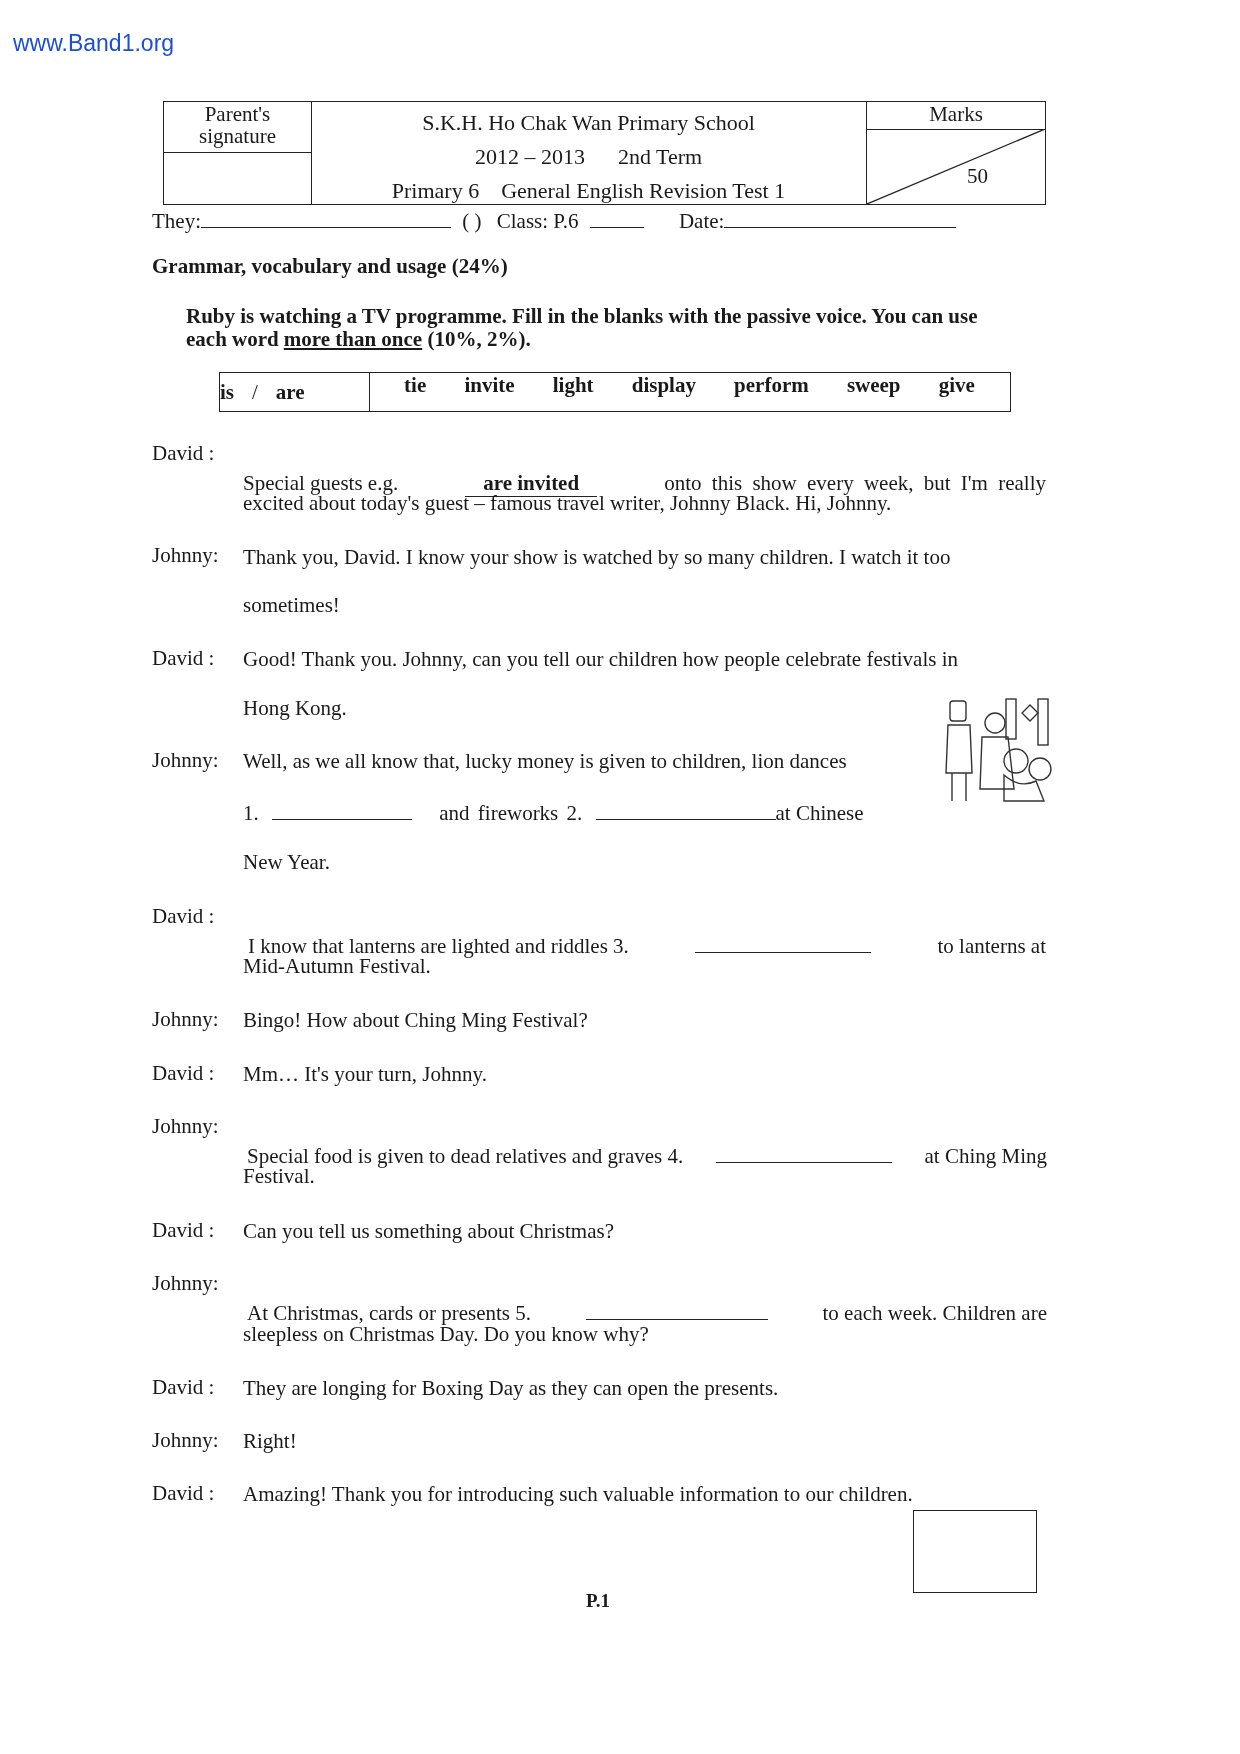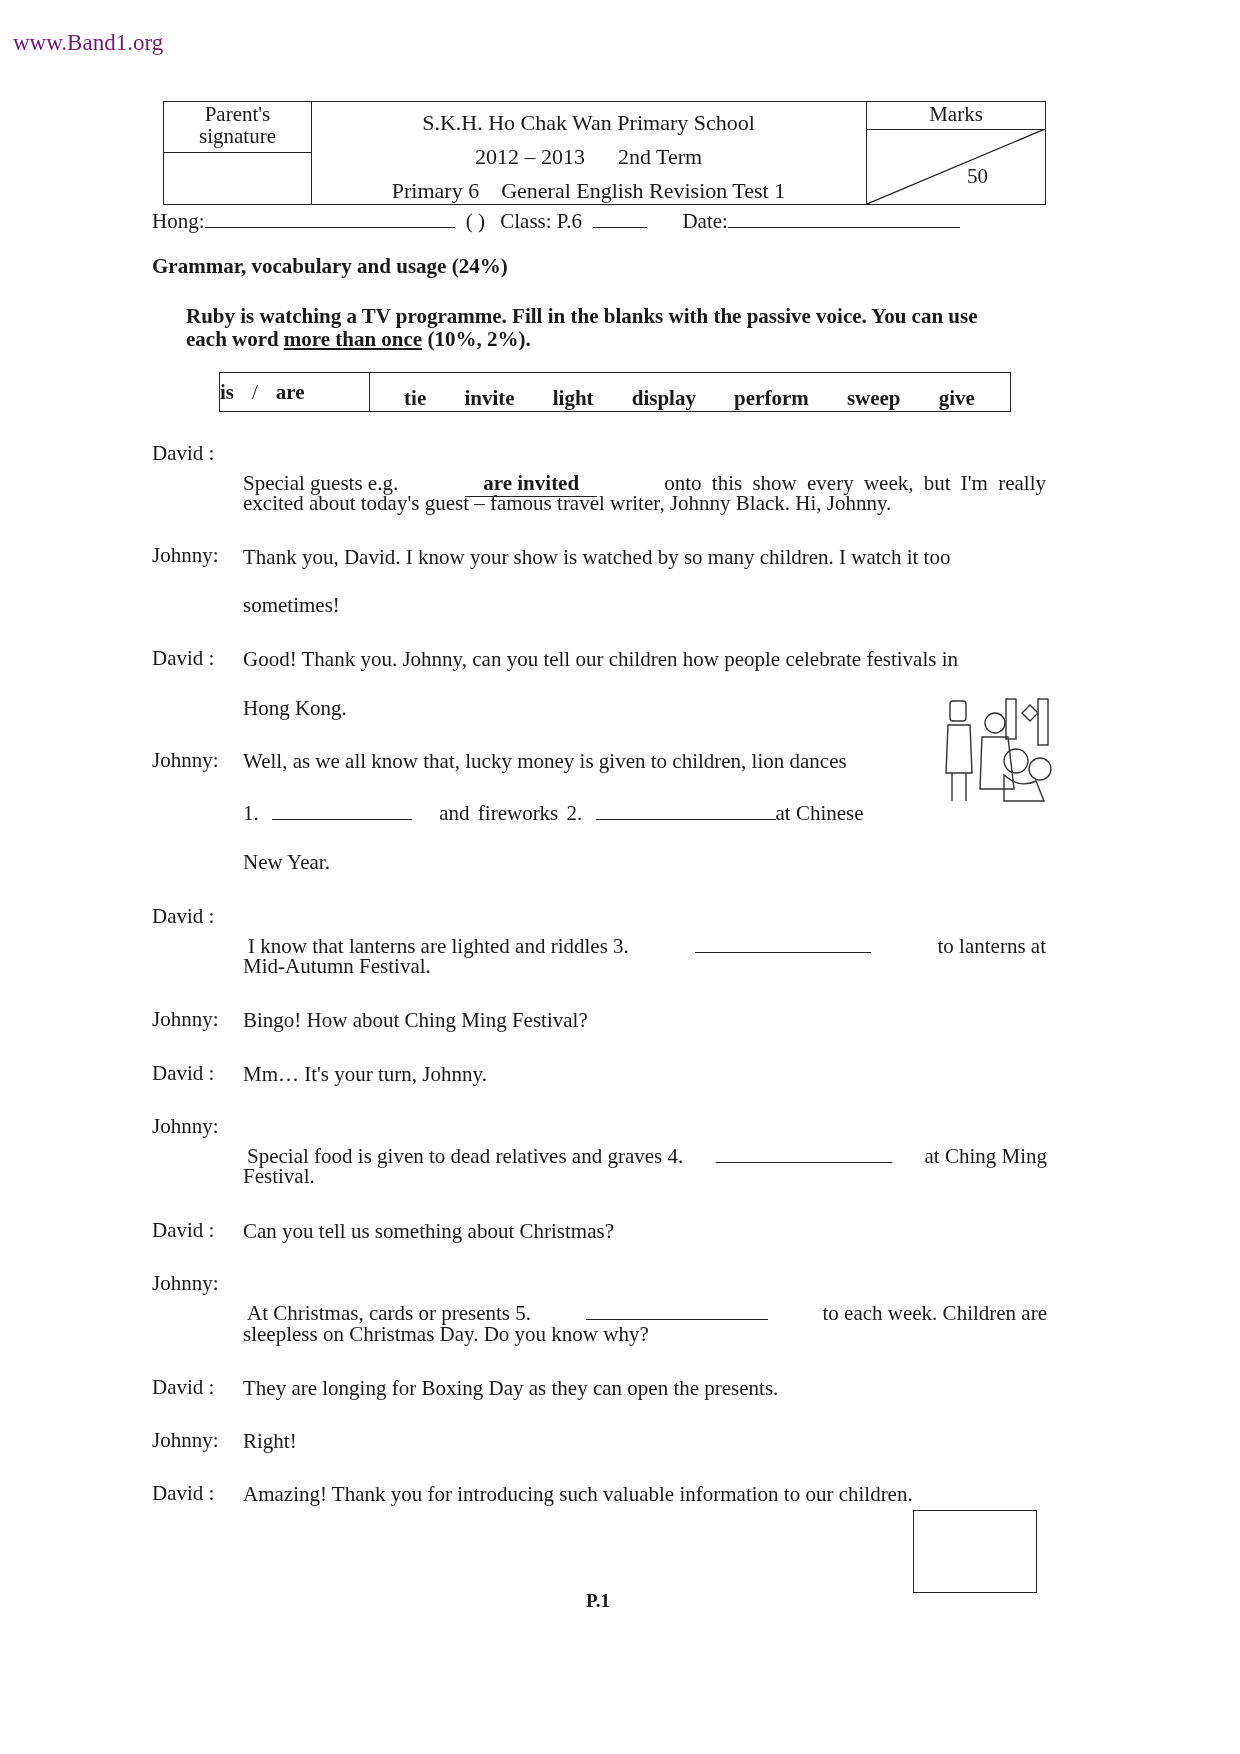--- a/index.html
+++ b/index.html
@@ -2,21 +2,21 @@
 <html><head>
 <meta charset="utf-8">
 <style>
   html, body { margin: 0; padding: 0; background: #ffffff; }
   body {
     width: 1240px; height: 1754px; position: relative; overflow: hidden;
     font-family: "Liberation Serif", serif; color: #1a1a1a;
   }
   .watermark {
     position: absolute; left: 13px; top: 30px;
-    font-family: Liberation Serif, serif; font-size: 23px; color: #701a75;
+    font-family: Liberation Sans, sans-serif; font-size: 23px; color: #1d4ed8;
   }
   
   .hdr {
     position: absolute; left: 163px; top: 101px; width: 883px; height: 104px;
     border: 1.5px solid #222; box-sizing: border-box;
   }
   .hdr .c1 { position: absolute; left: 0; top: 0; width: 147px; height: 100%; border-right: 1.5px solid #222; }
   .hdr .c1 .sig-label { position: absolute; left: 0; width: 100%; top: 0; height: 51px; border-bottom: 1.5px solid #222;
     text-align: center; font-size: 21px; line-height: 22px; padding-top: 1px; box-sizing: border-box; }
   .hdr .c2 { position: absolute; left: 147px; top: 0; width: 555px; height: 100%; text-align: center; font-size: 22px; }
@@ -41,21 +41,21 @@
   .u { text-decoration: underline; }
 
   
   .wordbox {
     position: absolute; left: 219px; top: 372px; width: 792px; height: 40px;
     border: 1.5px solid #222; box-sizing: border-box; font-size: 21px; font-weight: bold;
   }
   .wordbox .left { position: absolute; left: 0; top: 0; width: 149px; height: 100%; border-right: 1.5px solid #222;
     display: flex; align-items: center; justify-content: flex-start; gap: 18px; }
   .wordbox .right { position: absolute; left: 149px; right: 0; top: 0; height: 100%;
-    display: flex; align-items: flex-end; justify-content: space-around; padding: 0 16px; box-sizing: border-box; }
+    display: flex; align-items: flex-start; justify-content: space-around; padding: 0 16px; box-sizing: border-box; }
   .spk { position: absolute; left: 152px; font-size: 21px; }
   .txt { position: absolute; left: 243px; font-size: 21px; white-space: nowrap; }
   .justify { display: flex; justify-content: space-between; align-items: baseline; margin-top: 28px; }
   .gap { display: inline-block; border-bottom: 1.3px solid #222; width: 176px; height: 18px; }
   .example { display: inline-block; border-bottom: 1.3px solid #222; width: 132px; text-align: center; font-weight: bold; }
 
   .illus { position: absolute; left: 940px; top: 693px; width: 118px; height: 112px; }
 
   .pagenum { position: absolute; left: 586px; top: 1590px; font-size: 19px; font-weight: bold; }
   .scorebox { position: absolute; left: 913px; top: 1510px; width: 124px; height: 83px; border: 1.5px solid #222; box-sizing: border-box; }
@@ -85,21 +85,21 @@
   <div class="c3">
     <div class="marks-label">Marks</div>
     <svg width="178" height="75">
       <line x1="0" y1="75" x2="178" y2="0" stroke="#222" stroke-width="1.3"></line>
     </svg>
     <div class="total">50</div>
   </div>
 </div>
 
 <div class="nameline">
-  <span>Hong:</span><span class="blank-line" style="width:250px"></span>
+  <span>They:</span><span class="blank-line" style="width:250px"></span>
   <span style="margin-left:6px">(        )</span>
   <span style="margin-left:10px">Class: P.6</span>
   <span class="blank-line" style="width:54px;margin-left:6px"></span>
   <span style="margin-left:30px">Date:</span><span class="blank-line" style="width:232px"></span>
 </div>
 
 <div class="section-title">Grammar, vocabulary and usage (24%)</div>
 <div class="instr i1">Ruby is watching a TV programme. Fill in the blanks with the passive voice. You can use</div>
 <div class="instr i2">
   <span>each word</span><span class="u" style="margin-left:5px">more than once</span>

